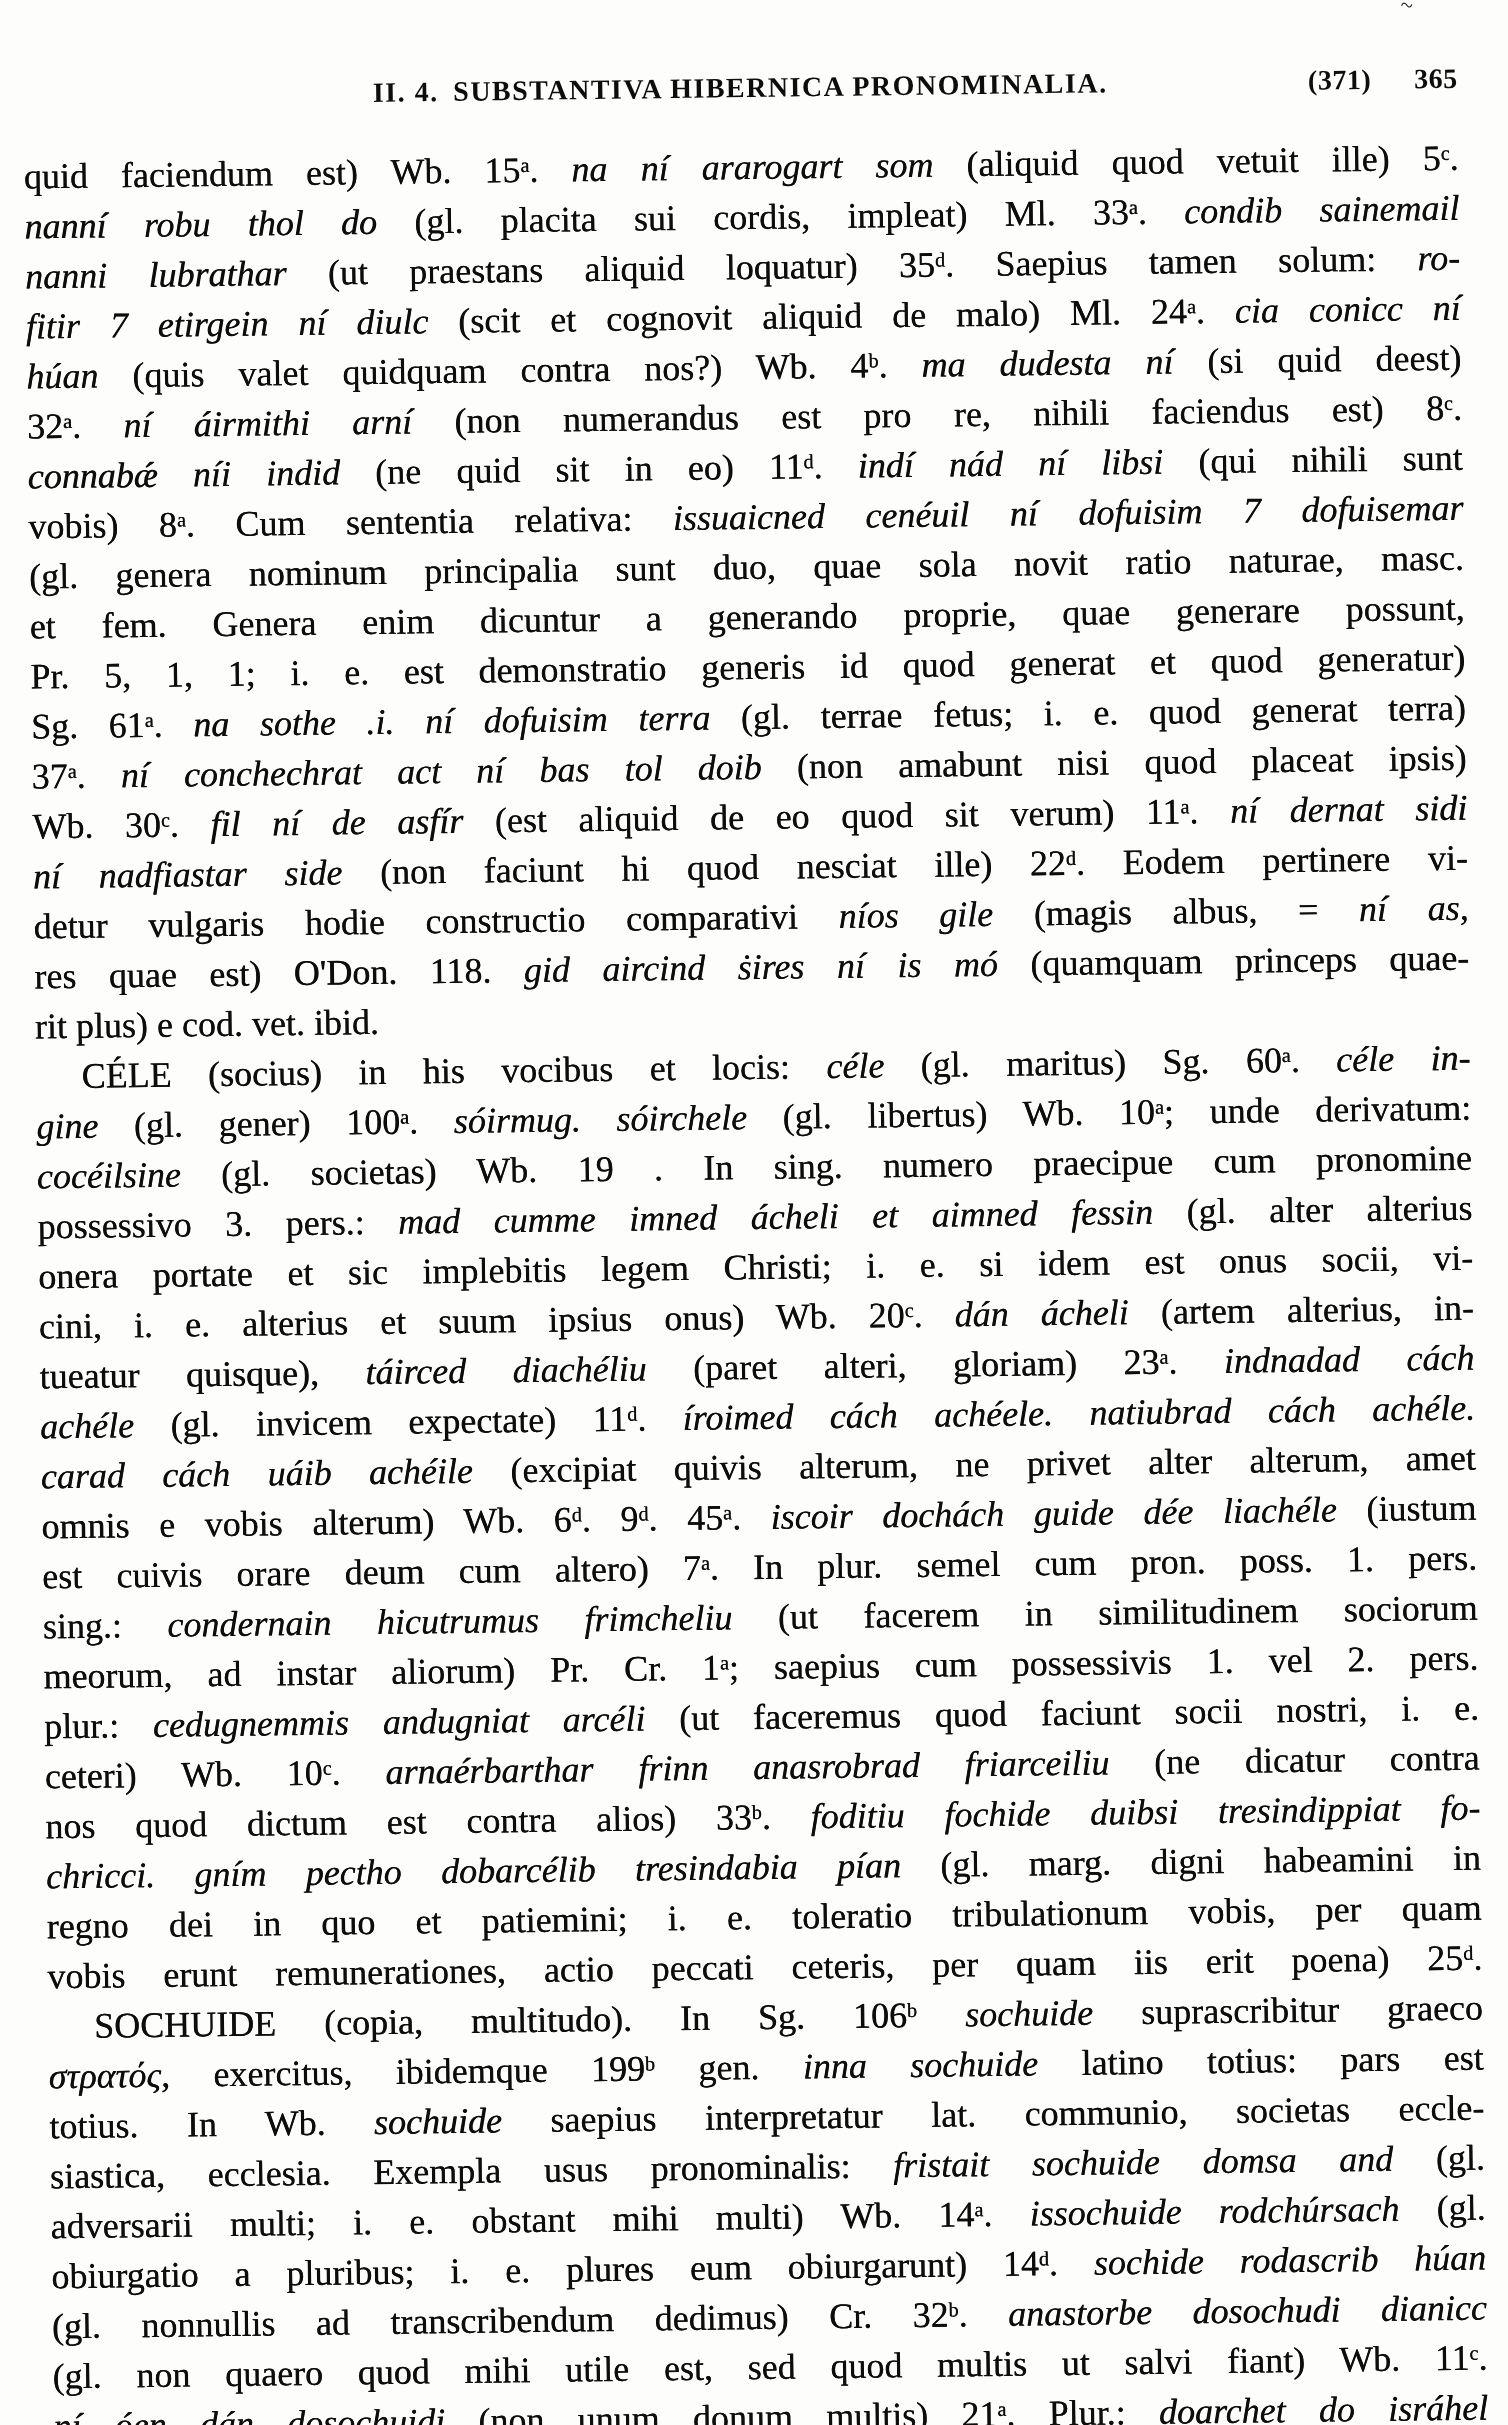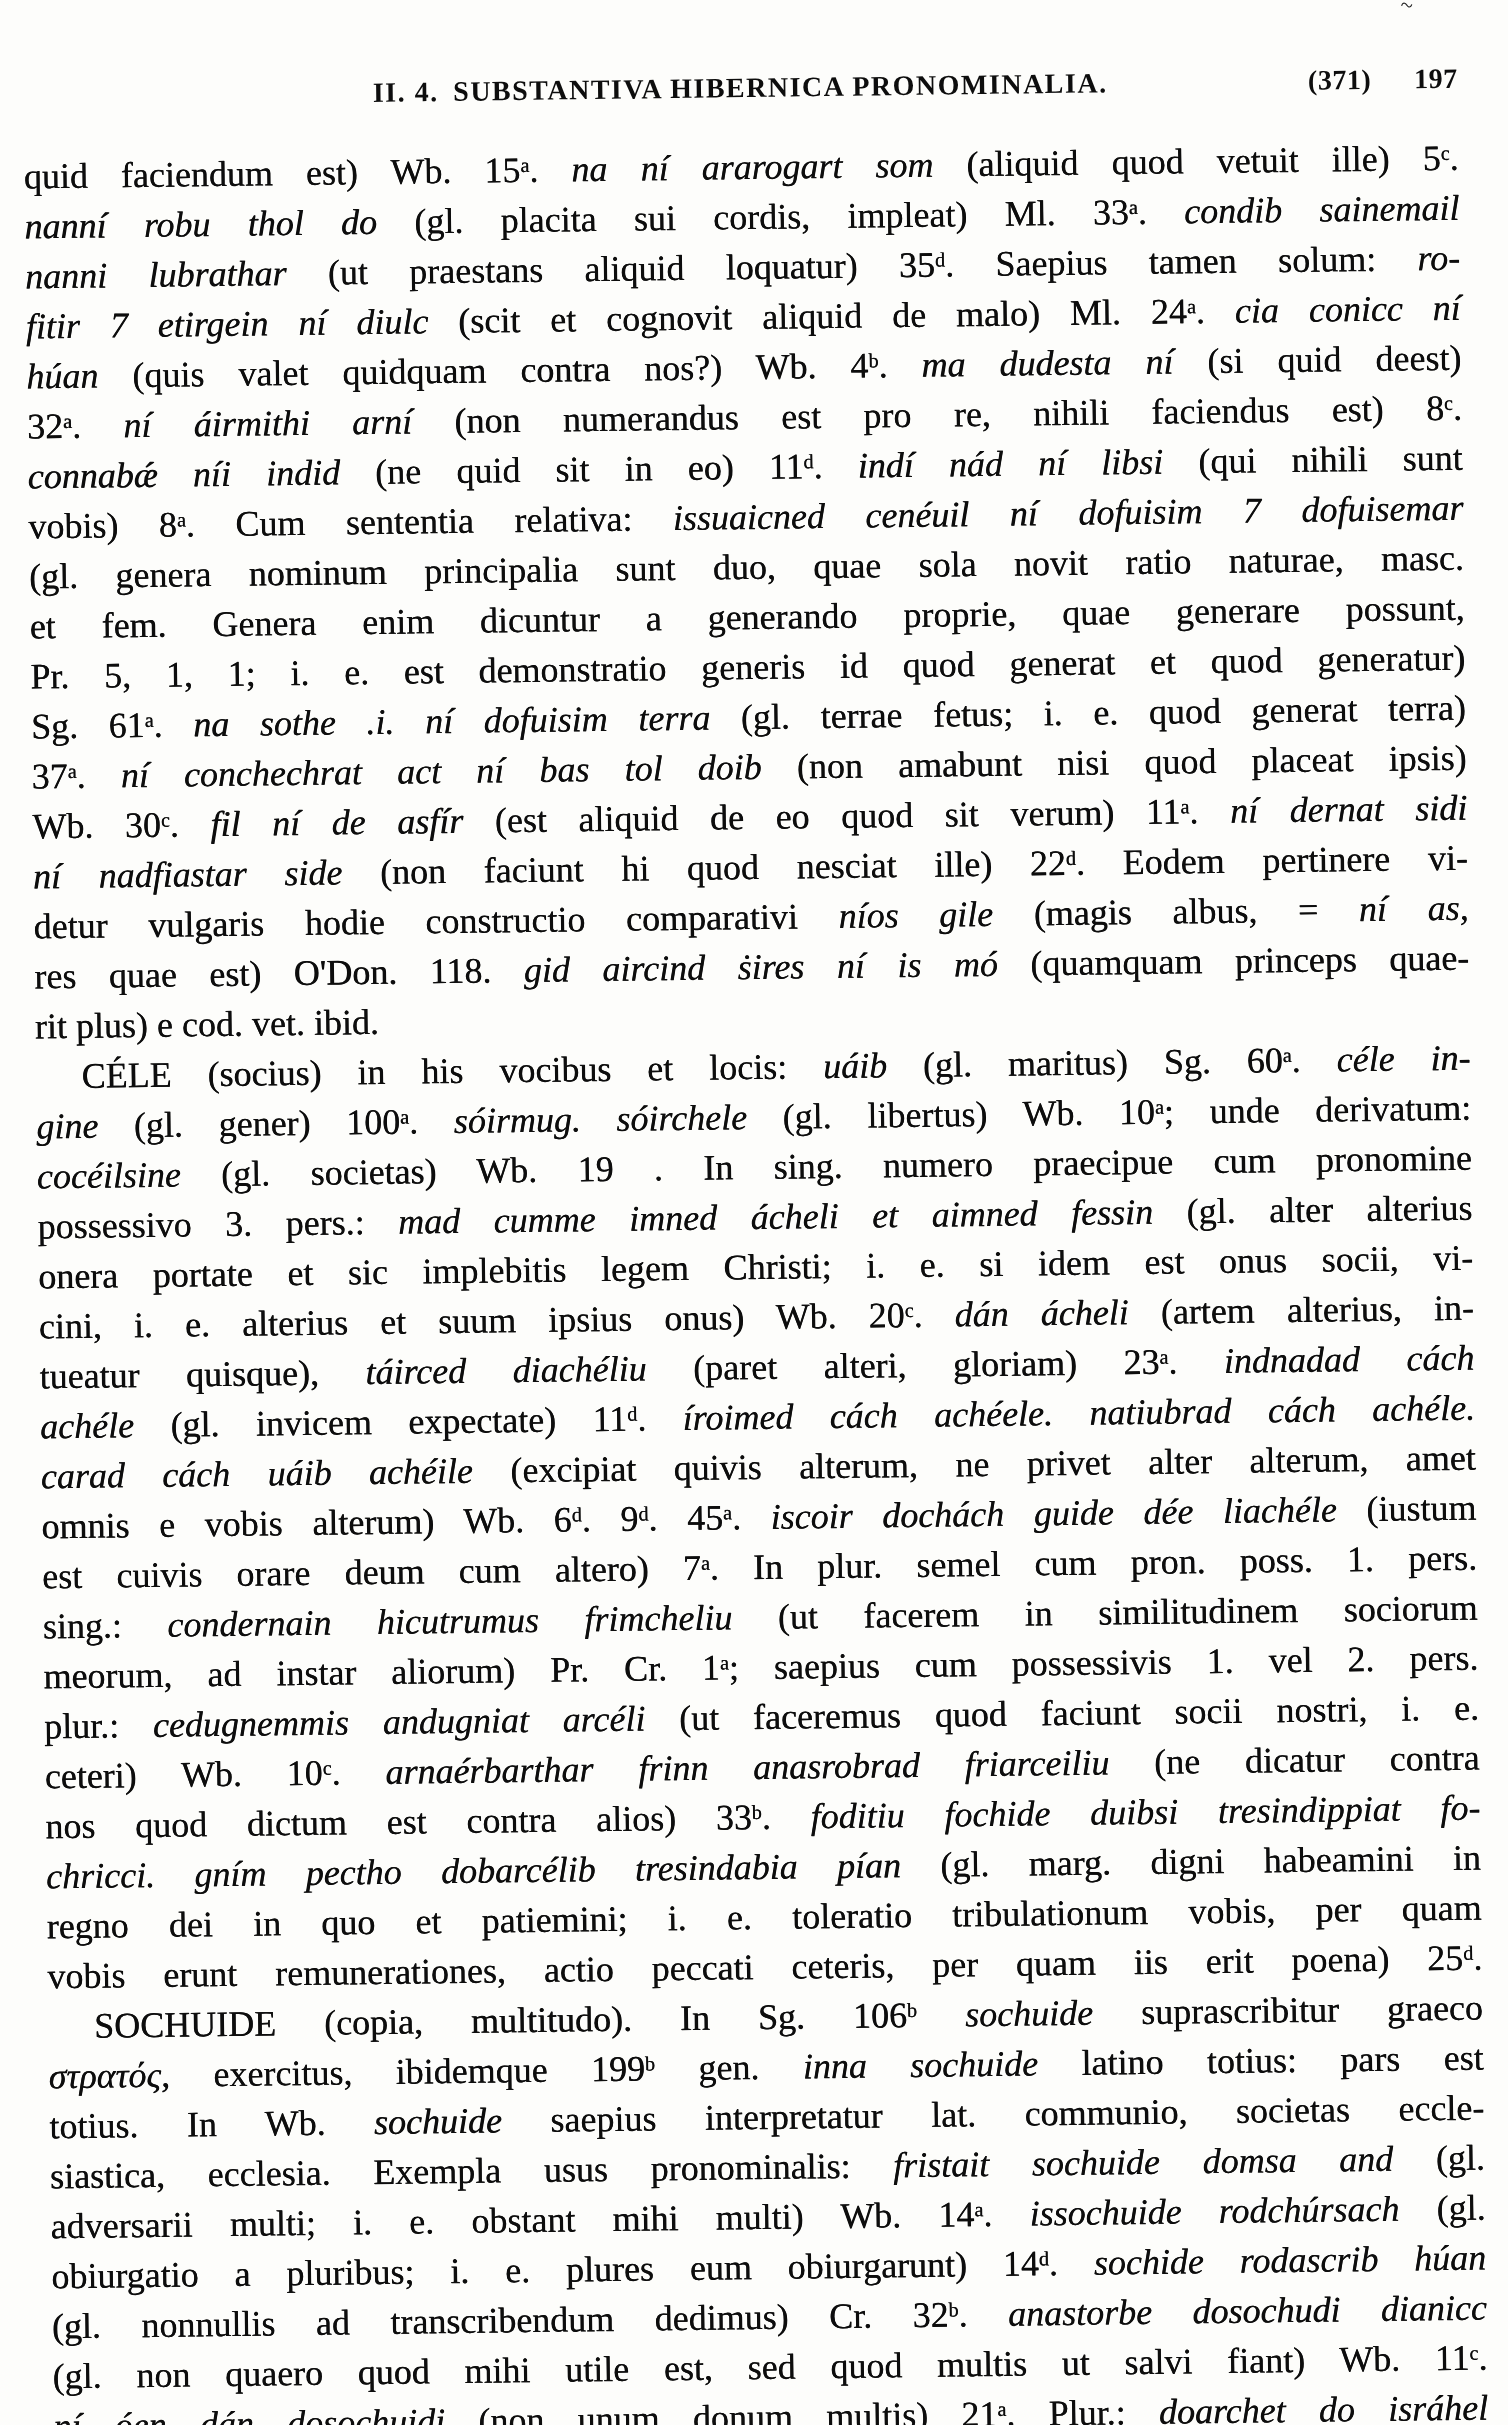--- a/index.html
+++ b/index.html
@@ -65,21 +65,21 @@
 <body>
 
 <div class="page">
   <div class="sheet">
     <span class="corner-mark">~</span>
     <div class="header">
       <div class="header-center">
         <span class="section">II. 4.</span><span class="header-title">SUBSTANTIVA HIBERNICA PRONOMINALIA.</span>
       </div>
       <div class="header-right">
-        <span class="colref">(371)</span><span class="pagenum">197</span>
+        <span class="colref">(371)</span><span class="pagenum">365</span>
       </div>
     </div>
     <div class="body">
         <div class="line"><span>quid faciendum est) Wb. 15</span><sup>a</sup><span>. </span><span class="it">na ní ararogart som</span><span> (aliquid quod vetuit ille) 5</span><sup>c</sup><span>.</span></div>
         <div class="line"><span class="it">nanní robu thol do</span><span> (gl. placita sui cordis, impleat) Ml. 33</span><sup>a</sup><span>. </span><span class="it">condib sainemail</span></div>
         <div class="line"><span class="it">nanni lubrathar</span><span> (ut praestans aliquid loquatur) 35</span><sup>d</sup><span>. Saepius tamen solum: </span><span class="it">ro-</span></div>
         <div class="line"><span class="it">fitir 7 etirgein ní diulc</span><span> (scit et cognovit aliquid de malo) Ml. 24</span><sup>a</sup><span>. </span><span class="it">cia conicc ní</span></div>
         <div class="line"><span class="it">húan</span><span> (quis valet quidquam contra nos?) Wb. 4</span><sup>b</sup><span>. </span><span class="it">ma dudesta ní</span><span> (si quid deest)</span></div>
         <div class="line"><span>32</span><sup>a</sup><span>. </span><span class="it">ní áirmithi arní</span><span> (non numerandus est pro re, nihili faciendus est) 8</span><sup>c</sup><span>.</span></div>
         <div class="line"><span class="it">connabǽ níi indid</span><span> (ne quid sit in eo) 11</span><sup>d</sup><span>. </span><span class="it">indí nád ní libsi</span><span> (qui nihili sunt</span></div>
@@ -87,21 +87,21 @@
         <div class="line"><span>(gl. genera nominum principalia sunt duo, quae sola novit ratio naturae, masc.</span></div>
         <div class="line"><span>et fem. Genera enim dicuntur a generando proprie, quae generare possunt,</span></div>
         <div class="line"><span>Pr. 5, 1, 1; i. e. est demonstratio generis id quod generat et quod generatur)</span></div>
         <div class="line"><span>Sg. 61</span><sup>a</sup><span>. </span><span class="it">na sothe .i. ní dofuisim terra</span><span> (gl. terrae fetus; i. e. quod generat terra)</span></div>
         <div class="line"><span>37</span><sup>a</sup><span>. </span><span class="it">ní conchechrat act ní bas tol doib</span><span> (non amabunt nisi quod placeat ipsis)</span></div>
         <div class="line"><span>Wb. 30</span><sup>c</sup><span>. </span><span class="it">fil ní de asfír</span><span> (est aliquid de eo quod sit verum) 11</span><sup>a</sup><span>. </span><span class="it">ní dernat sidi</span></div>
         <div class="line"><span class="it">ní nadfiastar side</span><span> (non faciunt hi quod nesciat ille) 22</span><sup>d</sup><span>. Eodem pertinere vi-</span></div>
         <div class="line"><span>detur vulgaris hodie constructio comparativi </span><span class="it">níos gile</span><span> (magis albus, = </span><span class="it">ní as,</span></div>
         <div class="line"><span>res quae est) O'Don. 118. </span><span class="it">gid aircind ṡires ní is mó</span><span> (quamquam princeps quae-</span></div>
         <div class="line para-end"><span>rit plus) e cod. vet. ibid.</span></div>
-        <div class="line indent"><span>CÉLE (socius) in his vocibus et locis: </span><span class="it">uáib</span><span> (gl. maritus) Sg. 60</span><sup>a</sup><span>. </span><span class="it">céle in-</span></div>
+        <div class="line indent"><span>CÉLE (socius) in his vocibus et locis: </span><span class="it">céle</span><span> (gl. maritus) Sg. 60</span><sup>a</sup><span>. </span><span class="it">céle in-</span></div>
         <div class="line"><span class="it">gine</span><span> (gl. gener) 100</span><sup>a</sup><span>. </span><span class="it">sóirmug. sóirchele</span><span> (gl. libertus) Wb. 10</span><sup>a</sup><span>; unde derivatum:</span></div>
         <div class="line"><span class="it">cocéilsine</span><span> (gl. societas) Wb. 19&nbsp;. In sing. numero praecipue cum pronomine</span></div>
         <div class="line"><span>possessivo 3. pers.: </span><span class="it">mad cumme imned ácheli et aimned fessin</span><span> (gl. alter alterius</span></div>
         <div class="line"><span>onera portate et sic implebitis legem Christi; i. e. si idem est onus socii, vi-</span></div>
         <div class="line"><span>cini, i. e. alterius et suum ipsius onus) Wb. 20</span><sup>c</sup><span>. </span><span class="it">dán ácheli</span><span> (artem alterius, in-</span></div>
         <div class="line"><span>tueatur quisque), </span><span class="it">táirced diachéliu</span><span> (paret alteri, gloriam) 23</span><sup>a</sup><span>. </span><span class="it">indnadad cách</span></div>
         <div class="line"><span class="it">achéle</span><span> (gl. invicem expectate) 11</span><sup>d</sup><span>. </span><span class="it">íroimed cách achéele. natiubrad cách achéle.</span></div>
         <div class="line"><span class="it">carad cách uáib achéile</span><span> (excipiat quivis alterum, ne privet alter alterum, amet</span></div>
         <div class="line"><span>omnis e vobis alterum) Wb. 6</span><sup>d</sup><span>. 9</span><sup>d</sup><span>. 45</span><sup>a</sup><span>. </span><span class="it">iscoir dochách guide dée liachéle</span><span> (iustum</span></div>
         <div class="line"><span>est cuivis orare deum cum altero) 7</span><sup>a</sup><span>. In plur. semel cum pron. poss. 1. pers.</span></div>

